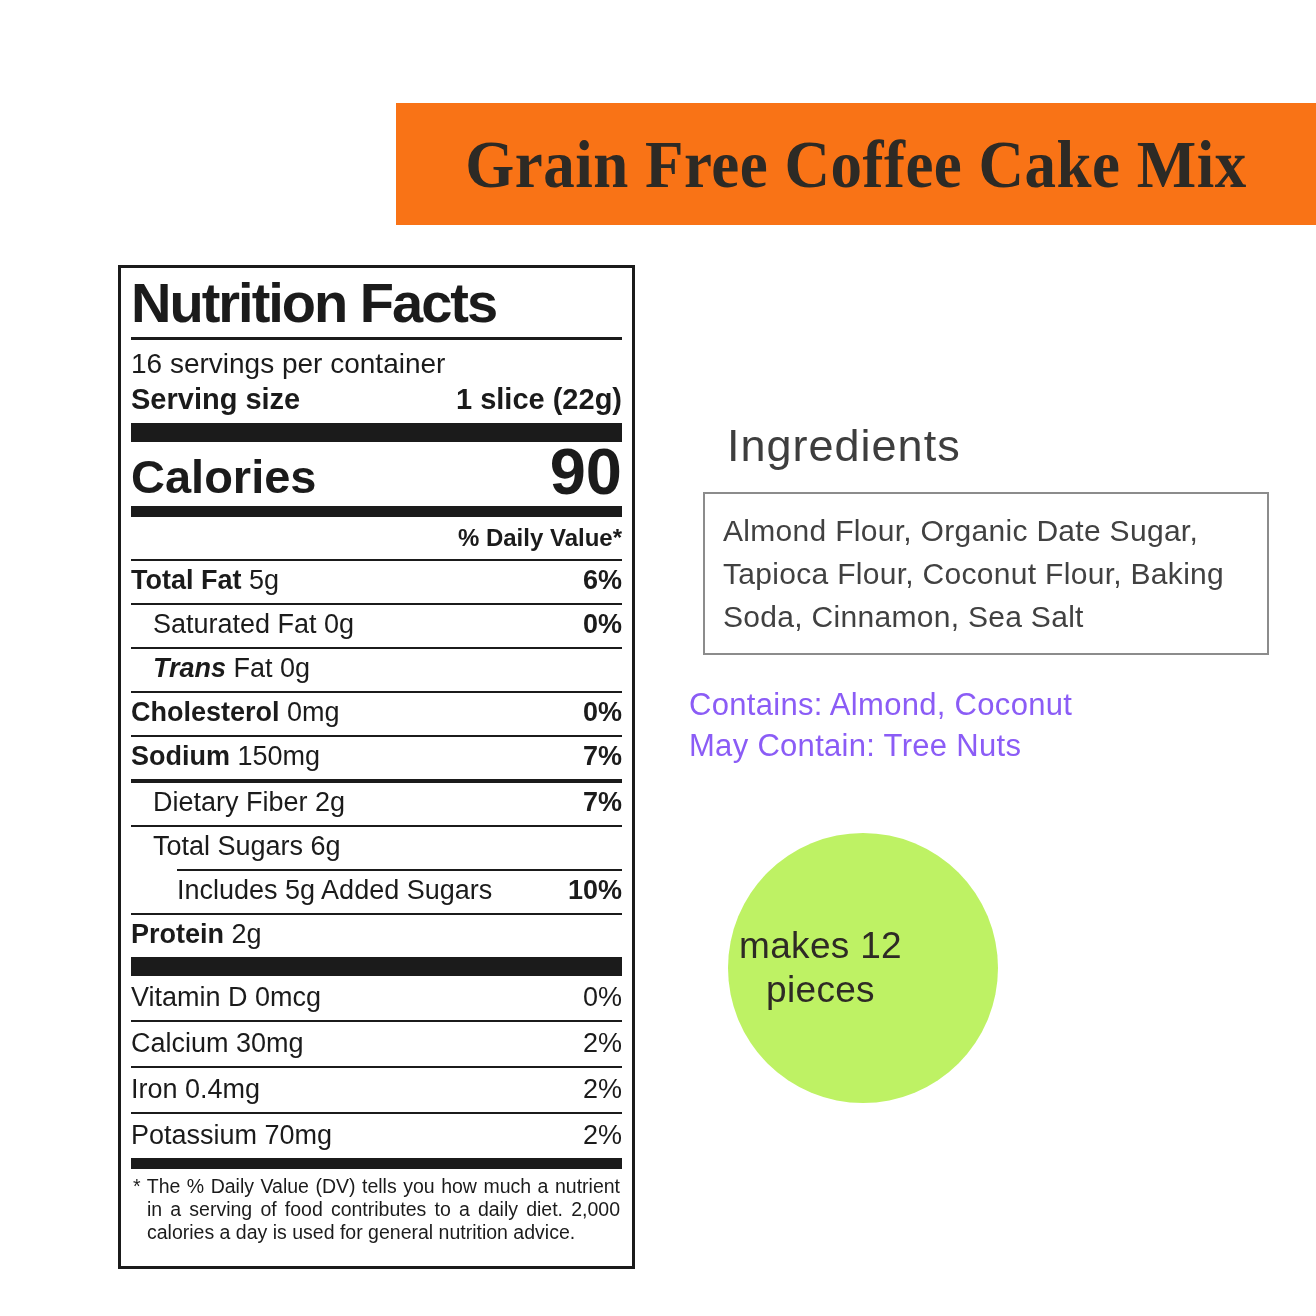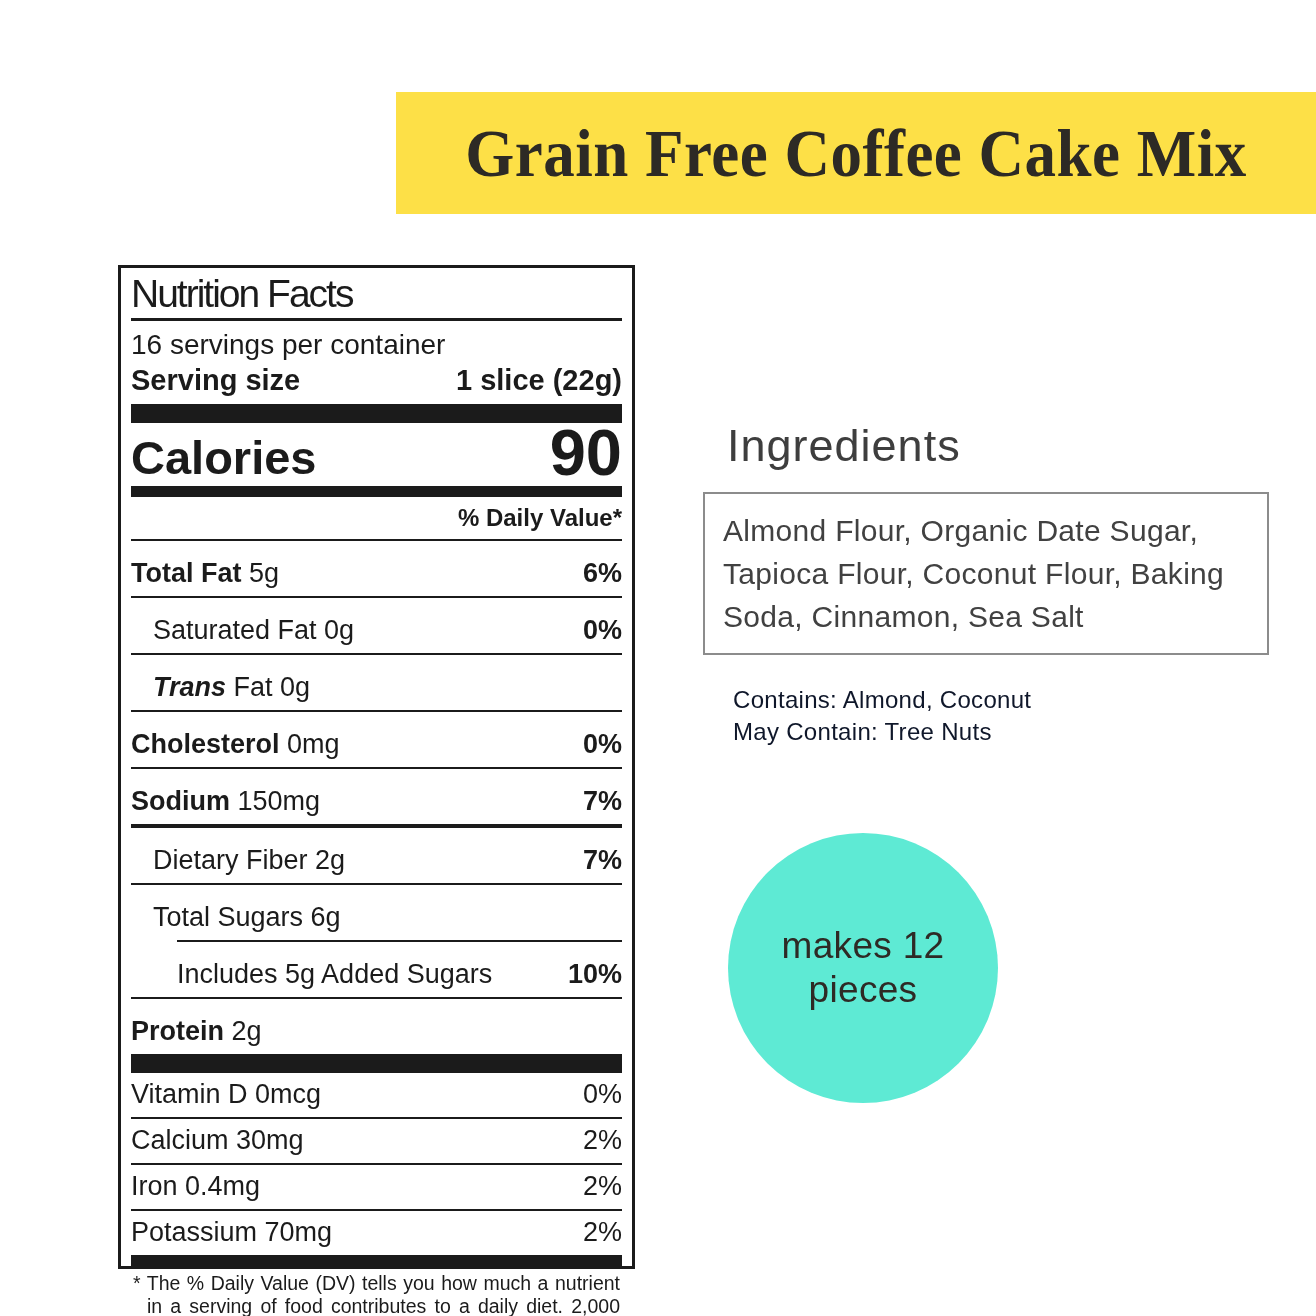--- a/index.html
+++ b/index.html
@@ -16,38 +16,38 @@
     margin:0;font-family:"Liberation Serif",serif;font-weight:700;
     font-size:63px;letter-spacing:0.5px;transform:scaleY(1.08);
   }
   
   .nf{
     position:absolute;left:118px;top:265px;width:517px;height:1004px;
     box-sizing:border-box;border:3px solid #1b1b1b;background:#fff;
     padding:4px 10px 0 10px;
   }
   .nf-title{
-    margin:0;font-size:39px;font-weight:400;letter-spacing:-2px;line-height:1.12;
+    margin:0;font-size:56px;font-weight:700;letter-spacing:-2px;line-height:1.12;
   }
   .hr-title{height:3px;background:#1b1b1b;margin:2px 0 4px 0;}
   .hr{height:2px;background:#1b1b1b;}
   .hr-indent2{margin-left:46px;}
   .bar-thick{height:19px;background:#1b1b1b;}
   .bar-med{height:11px;background:#1b1b1b;}
   .servings{font-size:28px;line-height:1.25;padding-top:2px;}
   .srow{display:flex;justify-content:space-between;font-size:29px;font-weight:700;
         padding:2px 0 7px 0;}
   .aps{font-size:24px;font-weight:700;padding-top:6px;}
   .calrow{display:flex;justify-content:space-between;align-items:flex-end;
           padding:0 0 4px 0;}
   .cal-word{font-size:47px;font-weight:700;line-height:1.05;}
   .cal-num{font-size:65px;font-weight:700;line-height:0.92;}
   .dvhead{font-size:24px;font-weight:700;text-align:right;padding:7px 0;}
   .nrow{display:flex;justify-content:space-between;align-items:baseline;
-        font-size:27px;padding:17px 0 7px 0;}
+        font-size:27px;padding:4px 0 7px 0;}
   .nrow .b{font-weight:700;}
   .nrow .dv{font-weight:700;}
   .ind1{padding-left:22px;}
   .ind2{padding-left:46px;justify-content:space-between;}
   .mrow{display:flex;justify-content:space-between;font-size:27px;padding:6px 0 7px 0;}
   .foot{
     font-size:19.5px;line-height:1.18;text-align:justify;
     padding:6px 2px 0 16px;text-indent:-14px;
   }
   
@@ -55,33 +55,33 @@
     position:absolute;left:727px;top:420px;font-size:45px;color:#3e3e3e;
     letter-spacing:1px;font-weight:400;
   }
   .ing-box{
     position:absolute;left:703px;top:492px;width:566px;height:163px;
     box-sizing:border-box;border:2px solid #8c8c8c;background:#fff;
     padding:15px 18px;font-size:30px;line-height:1.44;color:#414141;
     letter-spacing:0.3px;
   }
   .contains{
-    position:absolute;left:733px;top:684px;font-size:24px;line-height:1.33;
-    color:#0f172a;letter-spacing:0.3px;
+    position:absolute;left:689px;top:684px;font-size:31px;line-height:1.33;
+    color:#8b5cf6;letter-spacing:0.3px;
   }
   .badge{
     position:absolute;left:728px;top:833px;width:270px;height:270px;
-    border-radius:50%;background:#5eead4;
-    display:flex;align-items:center;justify-content:center;text-align:center;
+    border-radius:50%;background:#bef264;
+    display:flex;align-items:center;justify-content:flex-start;text-align:center;
   }
   .badge span{
     display:block;width:185px;font-size:37px;line-height:1.2;color:#2e2a25;
     letter-spacing:0.3px;
   }
-  .banner{background:#fde047;}
+  .banner{background:#f97316;margin-top:11px;}
   .banner h1{color:#2d2a25;}
   i.tr{font-style:italic;font-weight:bold;}
 </style>
 </head>
 <body>
 
 <div class="banner">
   <h1>Grain Free Coffee Cake Mix</h1>
 </div>
 

